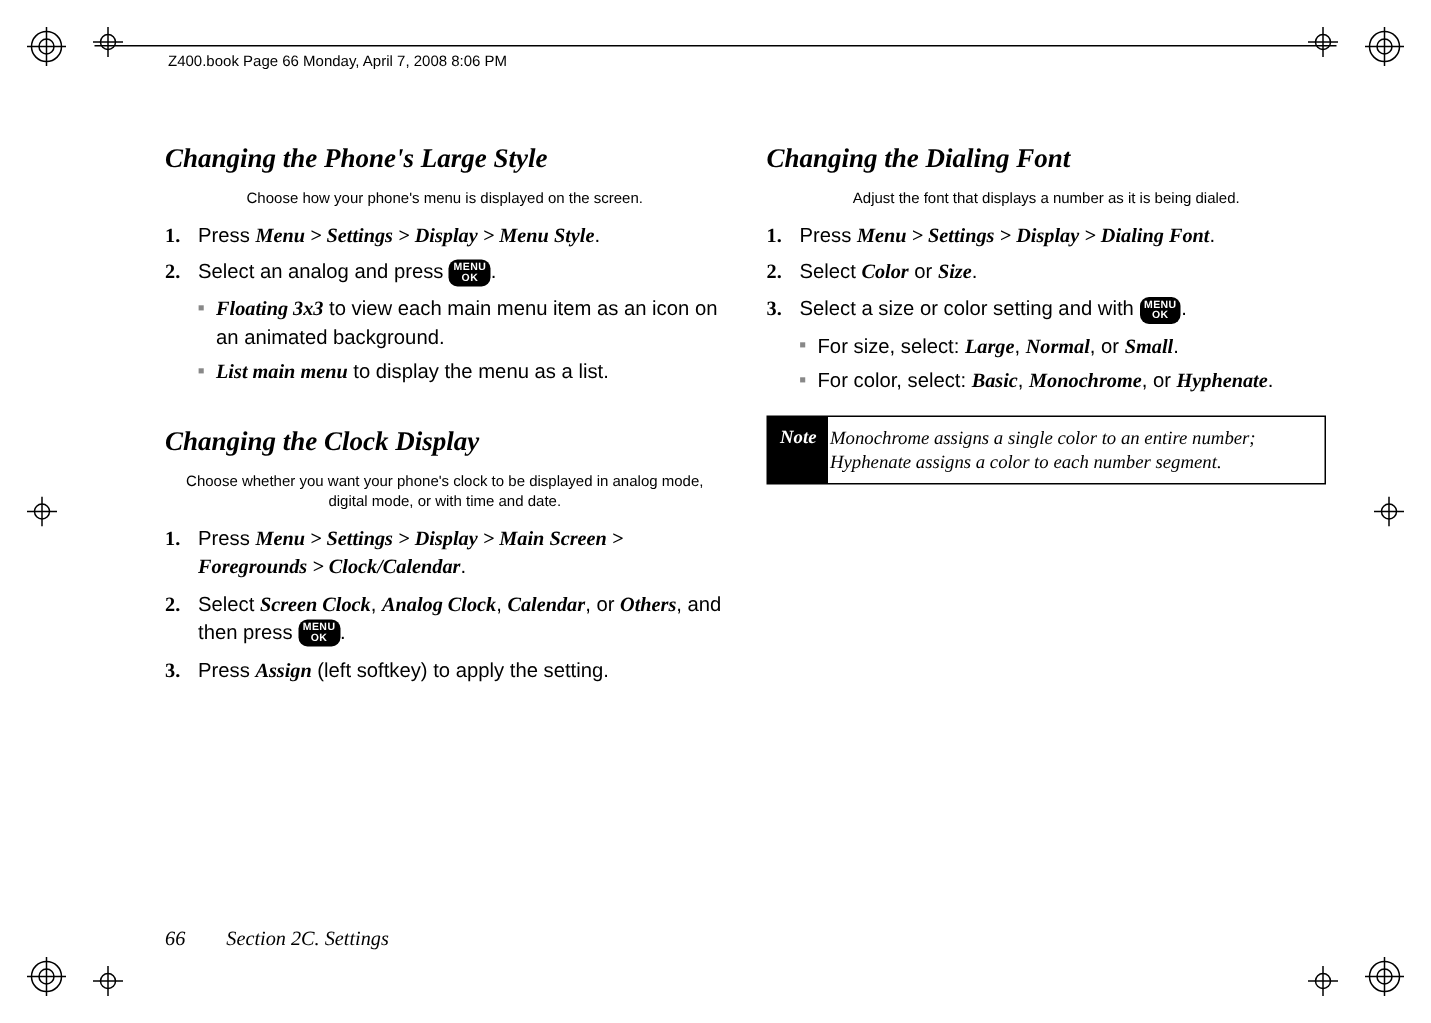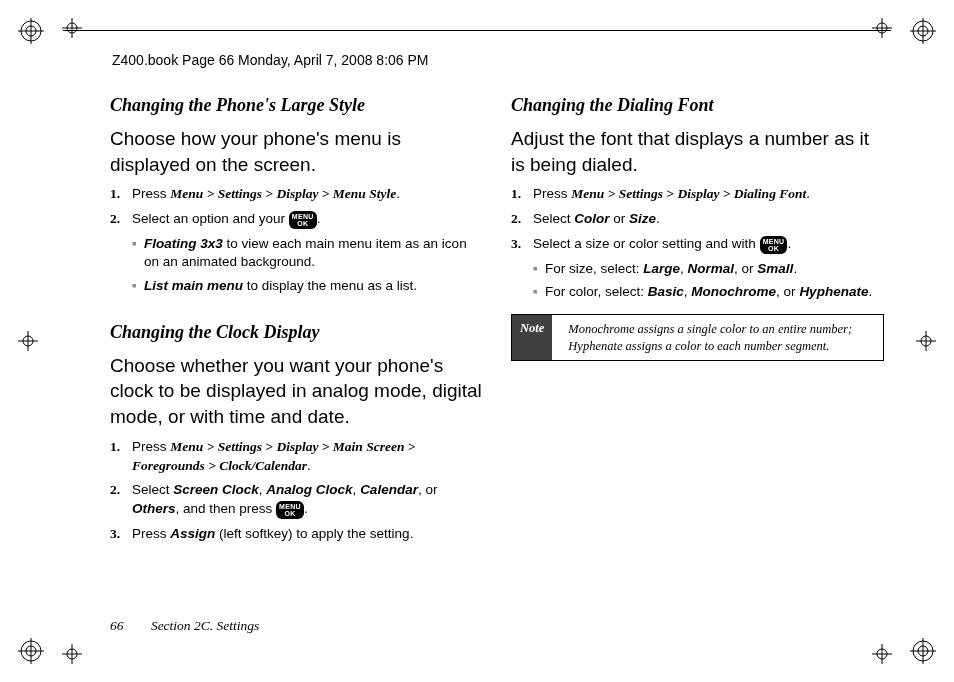--- a/index.html
+++ b/index.html
@@ -24,42 +24,42 @@
   .crop-corner-tr { top: 18px; right: 18px; }
   .crop-corner-bl { bottom: 18px; left: 18px; }
   .crop-corner-br { bottom: 18px; right: 18px; }
   .header-line {
     position: absolute;
     top: 30px; left: 63px; right: 63px;
     border-top: 1px solid #000;
   }
   .header-text {
     position: absolute;
-    top: 52px; left: 112px;
-    font-size: 14px;
+    top: 36px; left: 112px;
+    font-size: 10px;
   }
   .page-area {
     position: absolute;
     top: 95px; left: 110px; right: 70px; bottom: 70px;
     display: flex;
     gap: 28px;
   }
   .col {
     width: 50%;
     display: flex;
     flex-direction: column;
   }
   h2 {
     font-style: italic;
     font-weight: bold;
     font-size: 18px;
     margin-bottom: 10px;
     font-family: Georgia, 'Times New Roman', serif;
   }
-  .para { margin-bottom: 8px; line-height: 1.35; font-size: 19px; }
+  .para { margin-bottom: 8px; line-height: 1.35; font-size: 10px; text-align: center; }
   ol { list-style: none; margin-left: 0; }
   ol > li {
     margin-bottom: 6px;
     padding-left: 22px;
     position: relative;
     line-height: 1.4;
     font-size: 13.5px;
   }
   ol > li .num {
     position: absolute; left: 0; top: 0;
@@ -76,21 +76,21 @@
     font-size: 13.5px;
     line-height: 1.35;
   }
   .sub-item::before {
     content: "■";
     position: absolute;
     left: 22px; top: 4px;
     font-size: 7px;
     color: #888;
   }
-  .bi { font-weight: bold; font-style: italic; font-family: Liberation Sans, sans-serif; }
+  .bi { font-weight: bold; font-style: italic; font-family: Liberation Serif, serif; }
   .key-icon {
     display: inline-block;
     background: #000;
     color: #fff;
     font-size: 7px;
     font-weight: bold;
     line-height: 7px;
     padding: 2px 3px;
     border-radius: 6px;
     vertical-align: middle;
@@ -99,32 +99,32 @@
     font-style: normal;
     letter-spacing: 0.3px;
   }
   .note-box {
     display: flex;
     border: 1px solid #000;
     margin-top: 8px;
     font-size: 12.5px;
   }
   .note-label {
-    background: #404040;
+    background: #000000;
     color: #fff;
     font-weight: bold;
     font-style: italic;
     font-family: Georgia, serif;
     padding: 6px 8px;
     white-space: nowrap;
     display: flex;
     align-items: flex-start;
   }
   .note-body {
-    padding: 6px 16px;
+    padding: 6px 1px;
     font-style: italic;
     font-family: Georgia, serif;
     line-height: 1.3;
   }
   .footer {
     position: absolute;
     bottom: 48px; left: 110px;
     font-style: italic;
     font-family: Georgia, serif;
     font-size: 13.5px;
@@ -197,21 +197,21 @@
   <div class="col">
     <h2>Changing the Phone's Large Style</h2>
     <div class="para">Choose how your phone's menu is displayed on the screen.</div>
     <ol>
       <li>
         <span class="num">1.</span>
         <span>Press </span><span class="menu-path">Menu &gt; Settings &gt; Display &gt; Menu Style</span><span>.</span>
       </li>
       <li>
         <span class="num">2.</span>
-        <span>Select an option and your </span>
+        <span>Select an analog and press </span>
         <span class="key-icon"><span>MENU</span><br><span>OK</span></span><span>.</span>
       </li>
     </ol>
     <div class="sub-item"><span class="bi">Floating 3x3</span><span> to view each main menu item as an icon on an animated background.</span></div>
     <div class="sub-item"><span class="bi">List main menu</span><span> to display the menu as a list.</span></div>
 
     <h2 style="margin-top:22px">Changing the Clock Display</h2>
     <div class="para">Choose whether you want your phone's clock to be displayed in analog mode, digital mode, or with time and date.</div>
     <ol>
       <li>

